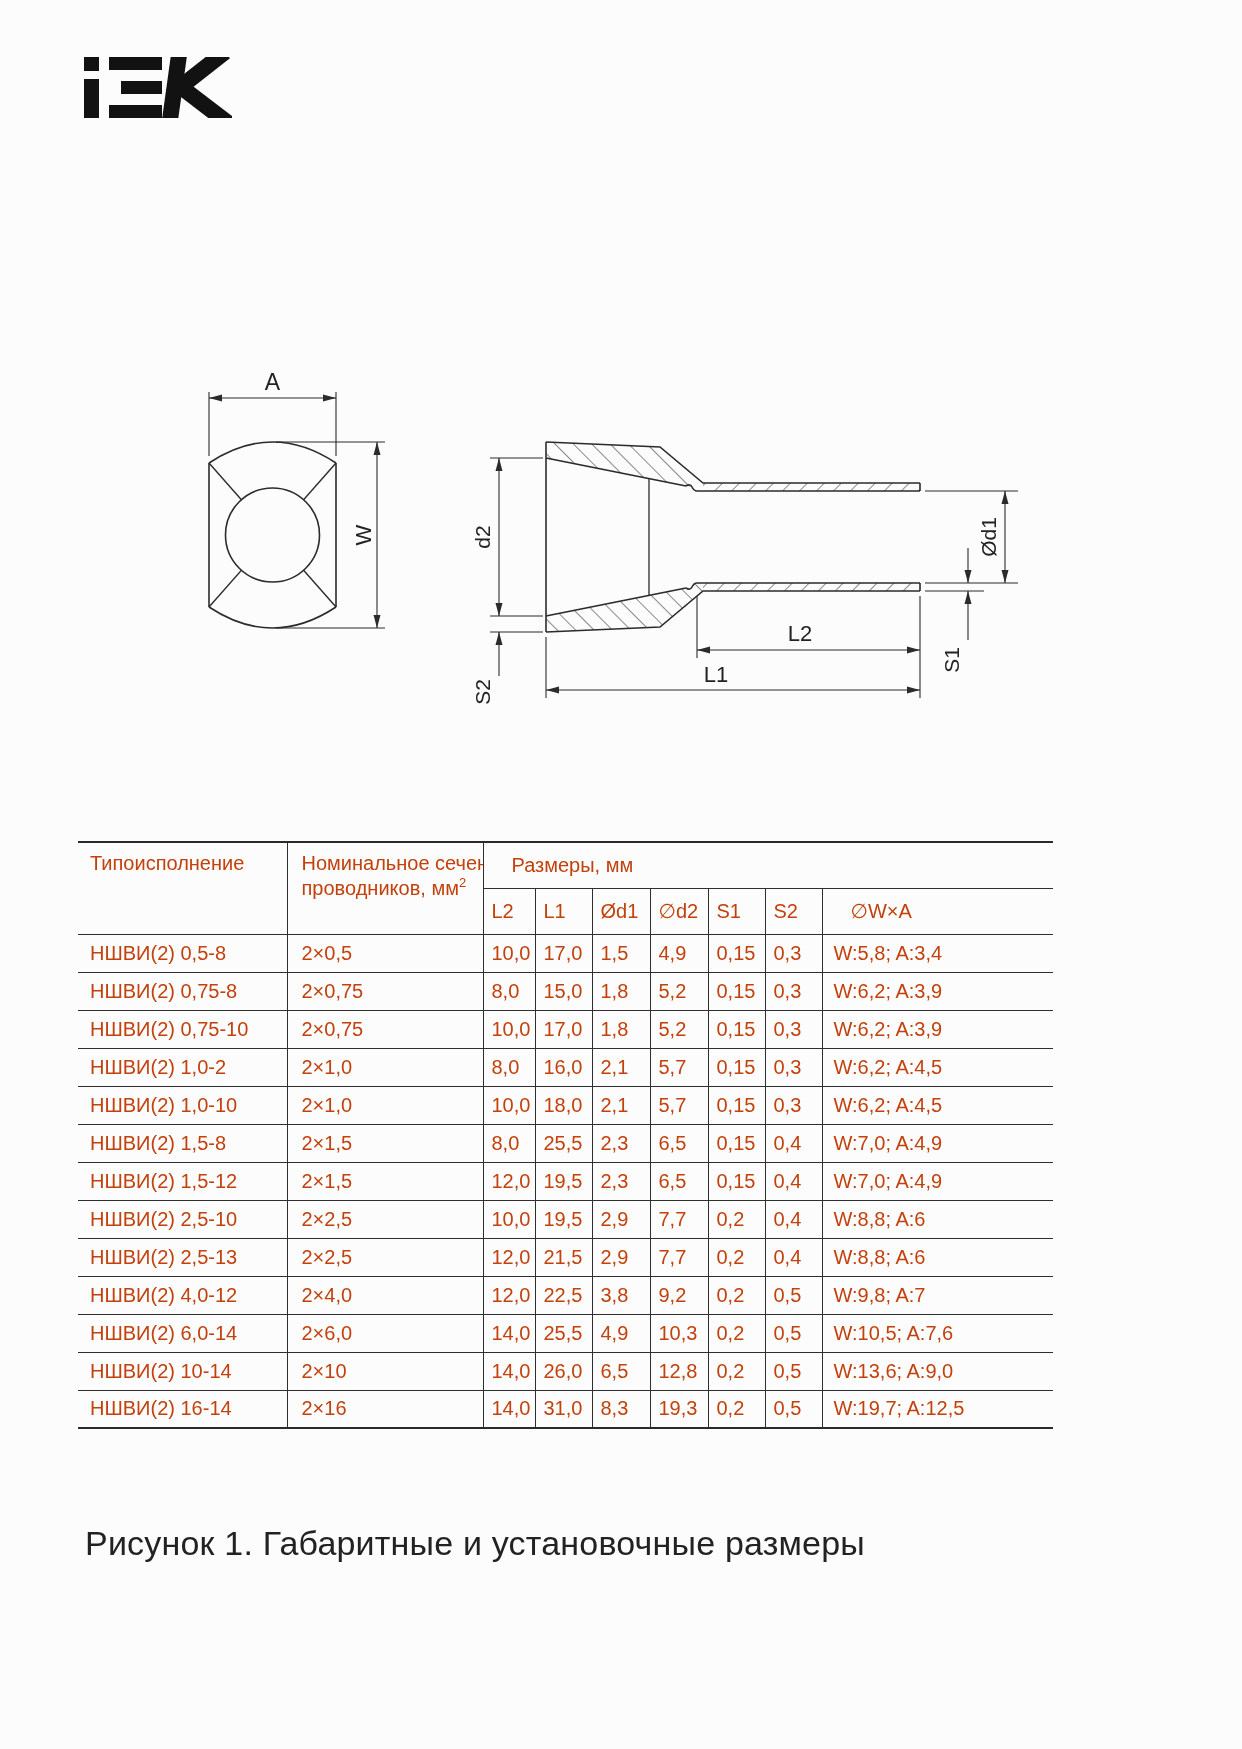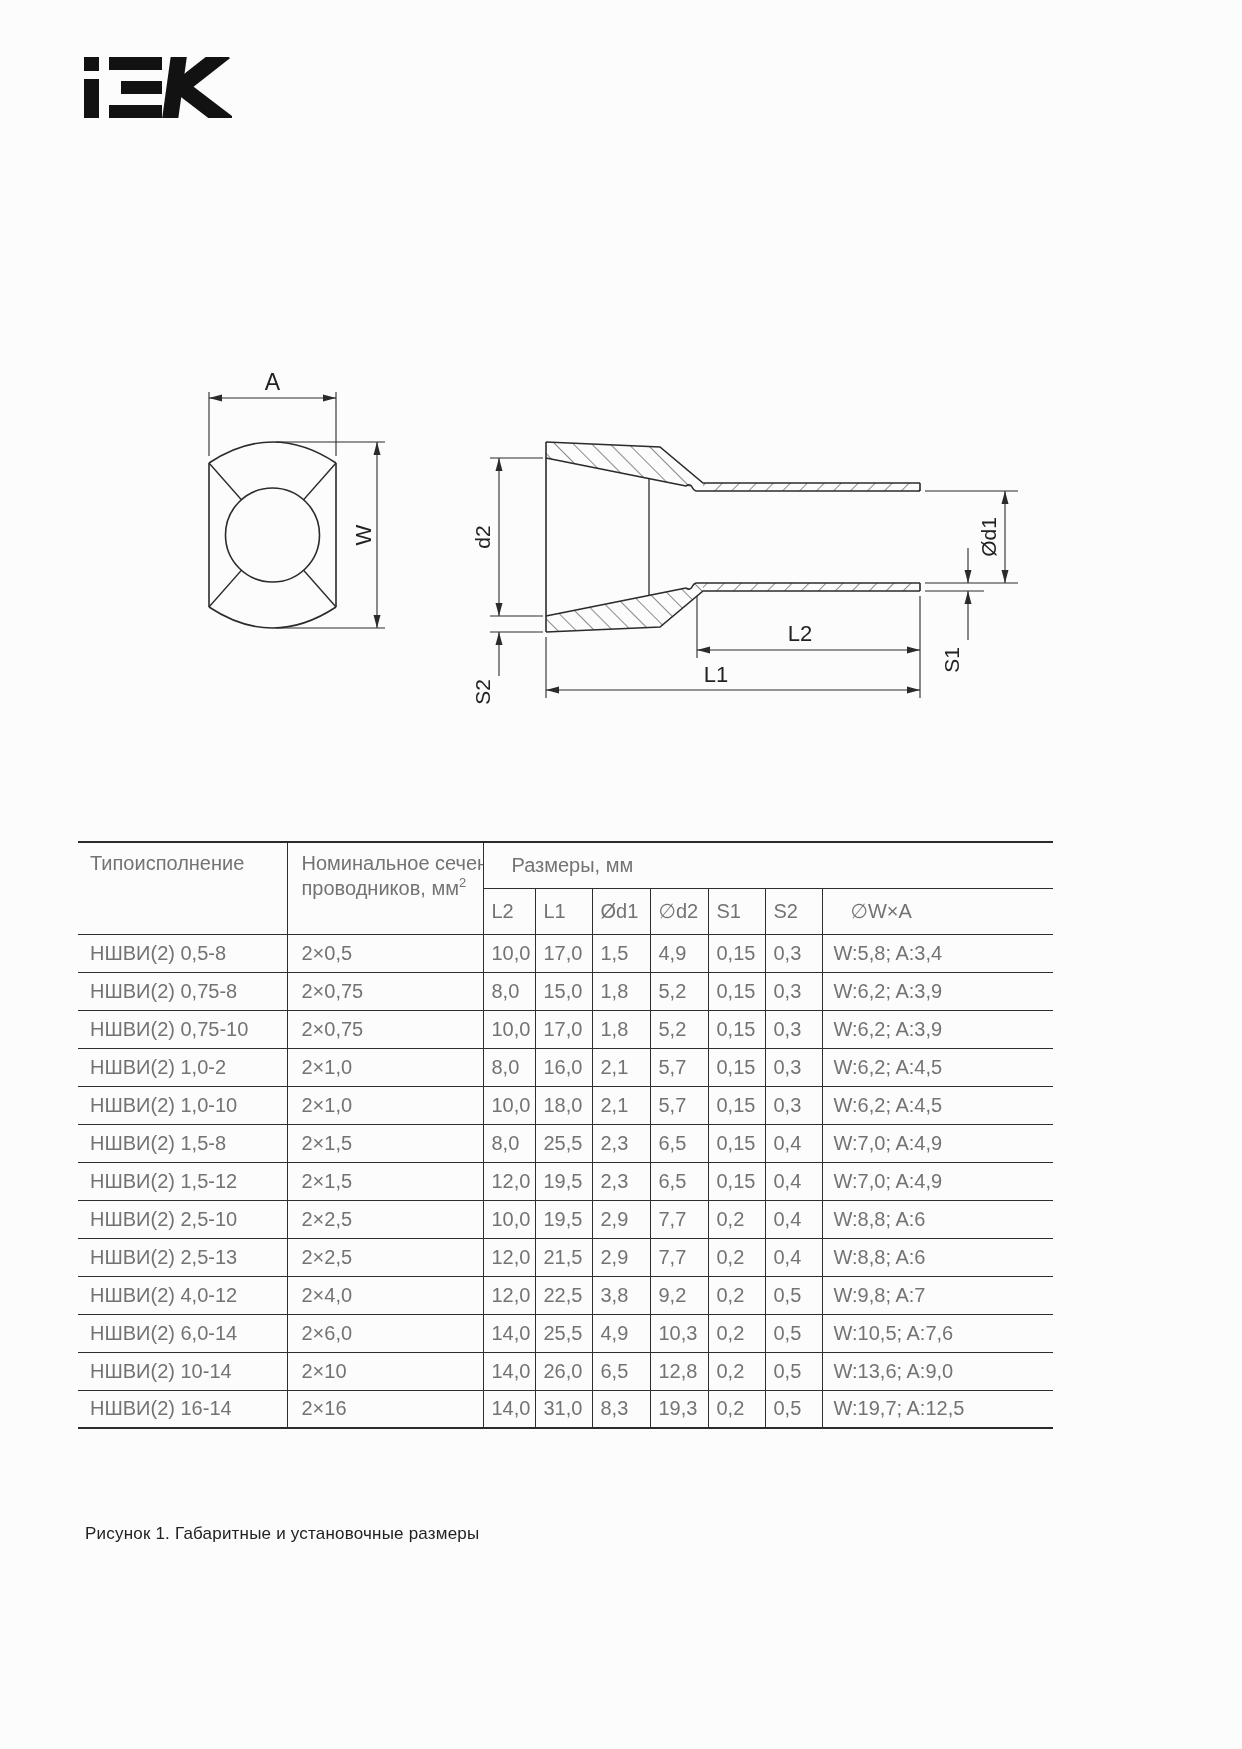--- a/index.html
+++ b/index.html
@@ -10,40 +10,40 @@
     font-family:"Liberation Sans", sans-serif;
     color:#1f1f1f;
   }
   .logo { position:absolute; left:84px; top:57px; }
   .drawing { position:absolute; left:180px; top:370px; }
   svg text { font-family:"Liberation Sans", sans-serif; fill:#222; }
 
   .dim-table {
     position:absolute; left:78px; top:841px;
     width:975px; border-collapse:collapse; table-layout:fixed;
-    font-size:20px; color:#737373;
+    font-size:20px; color:#c2410c;
     border-top:2.2px solid #2b2b2b; border-bottom:2.2px solid #2b2b2b;
   }
   .dim-table th, .dim-table td {
     border:1.5px solid #2e2e2e; font-weight:400; text-align:left;
     padding:2px 4px 2px 8px; white-space:nowrap; overflow:hidden;
   }
   .dim-table th.hd-span2 { vertical-align:top; padding-top:9px; }
   .dim-table th.no-l, .dim-table td.no-l { border-left:none; }
   .dim-table th.no-r, .dim-table td.no-r { border-right:none;padding-left:28px; }
   .dim-table thead tr { height:46px; }
   .dim-table tbody tr { height:38px; }
   .c-type, .hd-type { padding-left:12px !important; }
   .c-sec, .hd-sec { padding-left:14px !important; }
   .c-wa { padding-left:11px !important; }
   sup { font-size:13px; }
 
   .caption {
     position:absolute; left:85px; top:1524px;
-    font-size:17px; color:#222; letter-spacing:0.2px;
+    font-size:34px; color:#222; letter-spacing:0.2px;
   }
 </style>
 </head>
 <body>
 
 <div class="page">
 
   <svg class="logo" width="148" height="61" viewBox="0 0 148 61">
     <title>iEK</title>
     <g fill="#121212">

